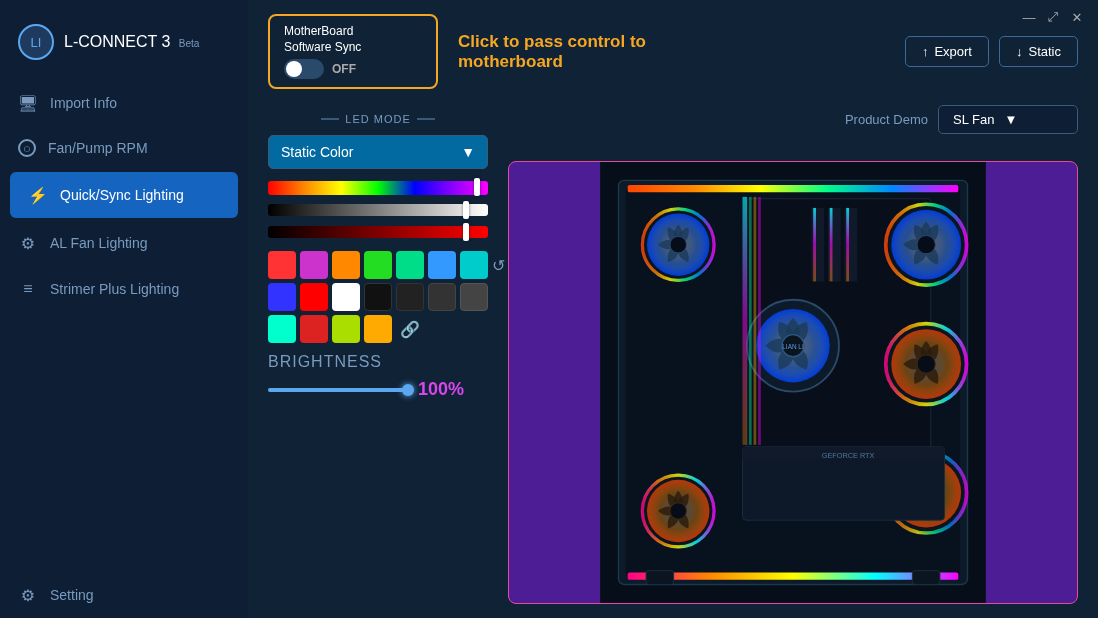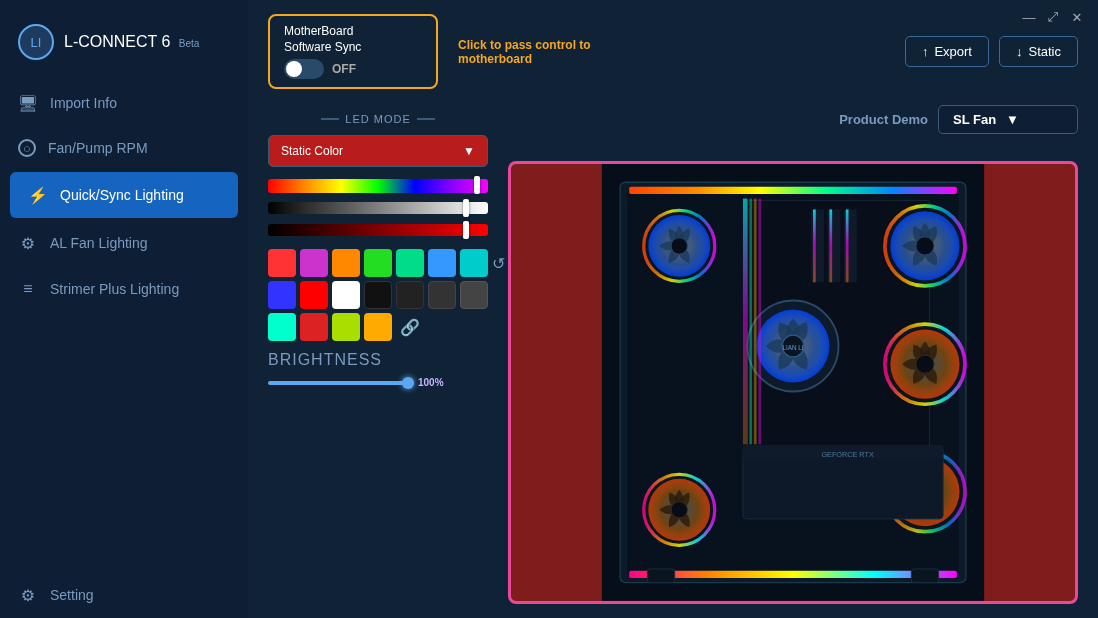--- a/index.html
+++ b/index.html
@@ -146,21 +146,21 @@
       left: 2px;
       transition: left 0.2s;
     }
     .toggle-off-label {
       font-size: 12px;
       color: #aaa;
       font-weight: 600;
     }
 
     .click-to-pass {
-      font-size: 12px;
+      font-size: 17px;
       font-weight: 700;
       color: #f5a623;
       flex: 1;
     }
 
     .top-actions {
       display: flex;
       gap: 10px;
       margin-left: auto;
     }
@@ -205,26 +205,26 @@
     }
     .led-mode-label::before, .led-mode-label::after {
       content: '';
       display: inline-block;
       width: 18px; height: 2px;
       background: #3a5a7a;
     }
 
     .dropdown {
       width: 100%;
-      background: #b91c1c;
+      background: #0369a1;
       border: 1px solid #3a5a7a;
       border-radius: 5px;
       padding: 8px 12px;
       color: #fff;
-      font-size: 12px;
+      font-size: 14px;
       display: flex;
       align-items: center;
       justify-content: space-between;
       cursor: pointer;
       gap: 37px;
     }
 
     
     .color-sliders {
       display: flex;
@@ -318,23 +318,23 @@
       position: absolute;
       right: 0;
       top: 50%;
       transform: translate(50%, -50%);
       width: 12px; height: 12px;
       background: #5ca8f0;
       border-radius: 50%;
       box-shadow: 0 0 6px #5ca8f0;
     }
     .brightness-value {
-      font-size: 10px;
+      font-size: 18px;
       font-weight: 600;
-      color: #c4b5fd;
+      color: #d946ef;
     }
 
     .apply-btn {
       padding: 10px 32px;
       background: #1a3a6a;
       border: 1px solid #3a6a9a;
       border-radius: 5px;
       color: #fff;
       font-size: 14px;
       cursor: pointer;
@@ -348,21 +348,20 @@
       position: relative;
       display: flex;
       flex-direction: column;
     }
     .product-demo-row {
       display: flex;
       align-items: center;
       gap: 10px;
       margin-bottom: 10px;
       justify-content: flex-end;
-      font-weight: bold;
     }
     .product-demo-label {
       font-size: 13px;
       color: #7a9bbf;
     }
     .product-demo-dropdown {
       background: #0d1e35;
       border: 1px solid #3a5a7a;
       border-radius: 5px;
       padding: 6px 14px;
@@ -371,25 +370,25 @@
       display: flex;
       align-items: center;
       gap: 10px;
       cursor: pointer;
       min-width: 140px;
     }
 
     
     .pc-case {
       flex: 1;
-      background: #7f1d1d;
+      background: #4c1d95;
       border-radius: 8px;
       position: relative;
       overflow: hidden;
-      border: 3px solid #ec4899;
+      border: 1px solid #ec4899;
       margin-top: 17px;
     }
 
     
     .pc-svg {
       width: 100%;
       height: 100%;
     }
 
     .led-controls {
@@ -405,21 +404,21 @@
 <div class="title-bar">
   <button class="title-btn">—</button>
   <button class="title-btn">⤢</button>
   <button class="title-btn">✕</button>
 </div>
 
 <div class="sidebar">
   <div class="logo-row">
     <div class="logo-circle">LI</div>
     <div>
-      <span>L-CONNECT 6</span>
+      <span>L-CONNECT 3</span>
       <span class="app-badge">Beta</span>
     </div>
   </div>
 
   <div class="nav-item">
     <span class="nav-icon">🖥</span>
     <span>Import Info</span>
   </div>
   <div class="nav-item">
     <span class="nav-icon" style="font-size:13px; border:2px solid #7a9bbf; border-radius:50%; width:18px; height:18px; display:flex; align-items:center; justify-content:center;">○</span>

